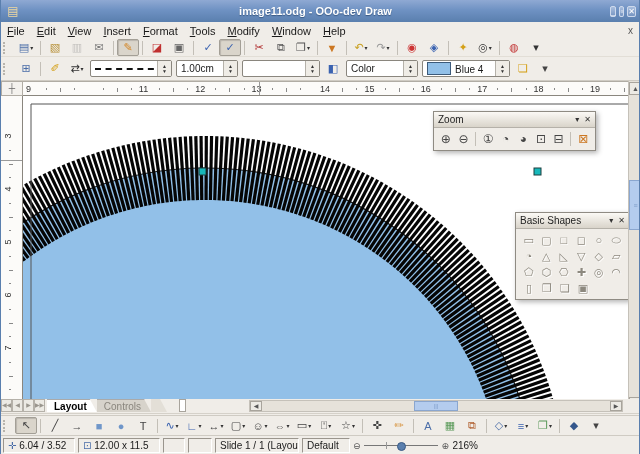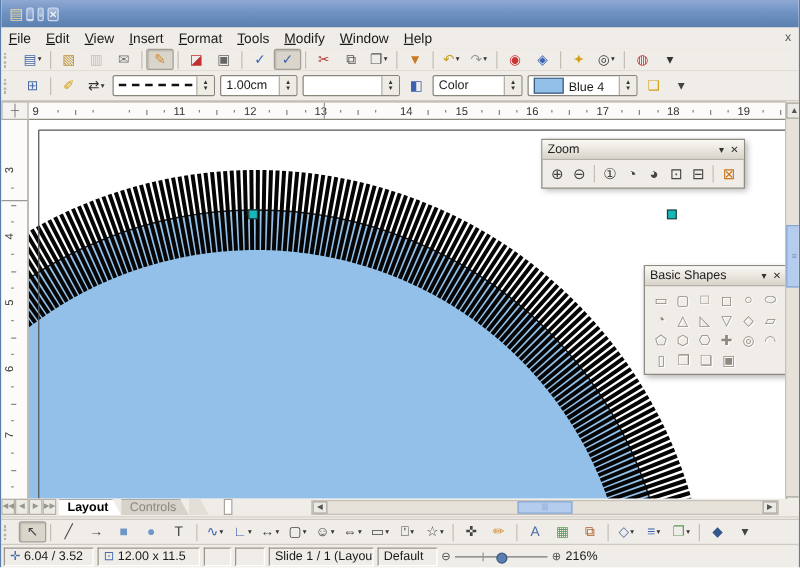--- a/index.html
+++ b/index.html
@@ -94,20 +94,21 @@
   .zthumb{position:absolute;left:45%;top:-3px;width:7px;height:7px;border-radius:50%;background:#5a7fae;border:1px solid #3a5a84;}
   .zbtn{font-size:9px;color:#555;}
 </style>
 </head>
 <body>
 
 <div class="window">
 
   <div class="titlebar">
     <span class="win-icon">▤</span>
+    <span class="title-text">image11.odg - OOo-dev Draw</span>
     <span id="win-controls"><span class="winbtn">_</span><span class="winbtn">▫</span><span class="winbtn">✕</span></span>
   </div>
 
   <div class="menubar">
     <span id="menu-items" style="display:flex;">
         <span class="menu-item"><u>F</u>ile</span>
         <span class="menu-item"><u>E</u>dit</span>
         <span class="menu-item"><u>V</u>iew</span>
         <span class="menu-item"><u>I</u>nsert</span>
         <span class="menu-item"><u>F</u>ormat</span>

